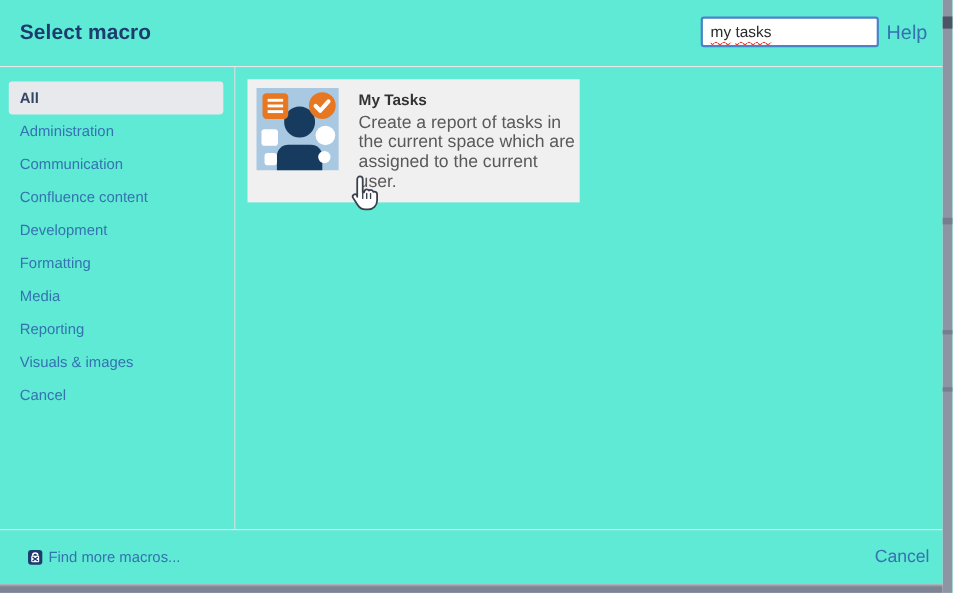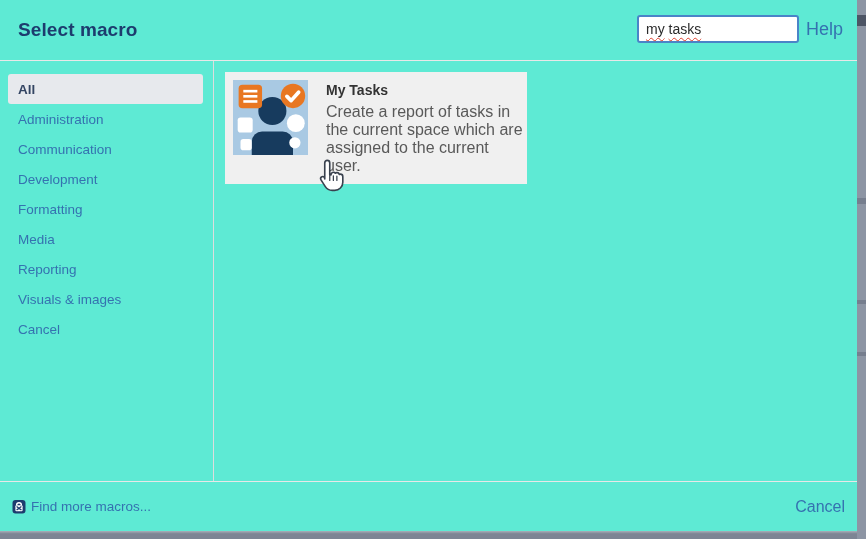--- a/index.html
+++ b/index.html
@@ -26,21 +26,21 @@
   .sidebar li.selected { background: #e7e9ed; color: #344563; font-weight: bold; }
 
   .macro-list { flex: 1 1 auto; padding: 11px 0 0 11px; }
   .macro-card { width: 302px; min-height: 112px; background: #f0f0f0; display: flex; padding: 8px; gap: 18px; cursor: pointer; }
   .macro-icon { width: 75px; height: 75px; flex: 0 0 75px; }
   .macro-text { flex: 1 1 auto; padding-top: 2px; }
   .macro-title { font-size: 14px; font-weight: 700; color: #333; margin-bottom: 5px; }
   .macro-desc { font-size: 16px; color: #595959; line-height: 18px; width: 200px; }
 
   
-  .dlg-footer { flex: 0 0 auto; height: 50px; border-top: 1px solid #e8e8e8; display: flex; align-items: center; justify-content: space-between; padding: 0 12px 0 12px; }
+  .dlg-footer { flex: 0 0 auto; height: 50px; border-top: 1px solid #e8e8e8; display: flex; align-items: center; justify-content: space-between; padding: 0 12px 0 25px; }
   .find-more { display: flex; align-items: center; gap: 5px; font-size: 13.5px; color: #3572b0; text-decoration: none; cursor: pointer; }
   .cancel-link { font-size: 16px; color: #3572b0; text-decoration: none; cursor: pointer; }
 
   
   .bottom-strip { position: absolute; left: 0; bottom: 0; width: 857px; height: 8px; background: linear-gradient(#aab0ba, #7d8594 35%, #7d8594); }
   .right-strip { position: absolute; right: 0; top: 0; width: 9px; height: 539px; background: #8d95a4; }
   .right-strip .thumb { position: absolute; left: 0; width: 100%; background: #4d5565; }
   .right-strip .mark { position: absolute; left: 0; width: 100%; background: #767e8e; }
 
   
@@ -63,20 +63,21 @@
       </div>
     </div>
 
     <div class="dlg-content">
 
       <nav class="sidebar">
         <ul>
           <li class="selected">All</li>
           <li>Administration</li>
           <li>Communication</li>
+          <li>Confluence content</li>
           <li>Development</li>
           <li>Formatting</li>
           <li>Media</li>
           <li>Reporting</li>
           <li>Visuals &amp; images</li>
           <li>Cancel</li>
         </ul>
       </nav>
 
       <div class="macro-list">

